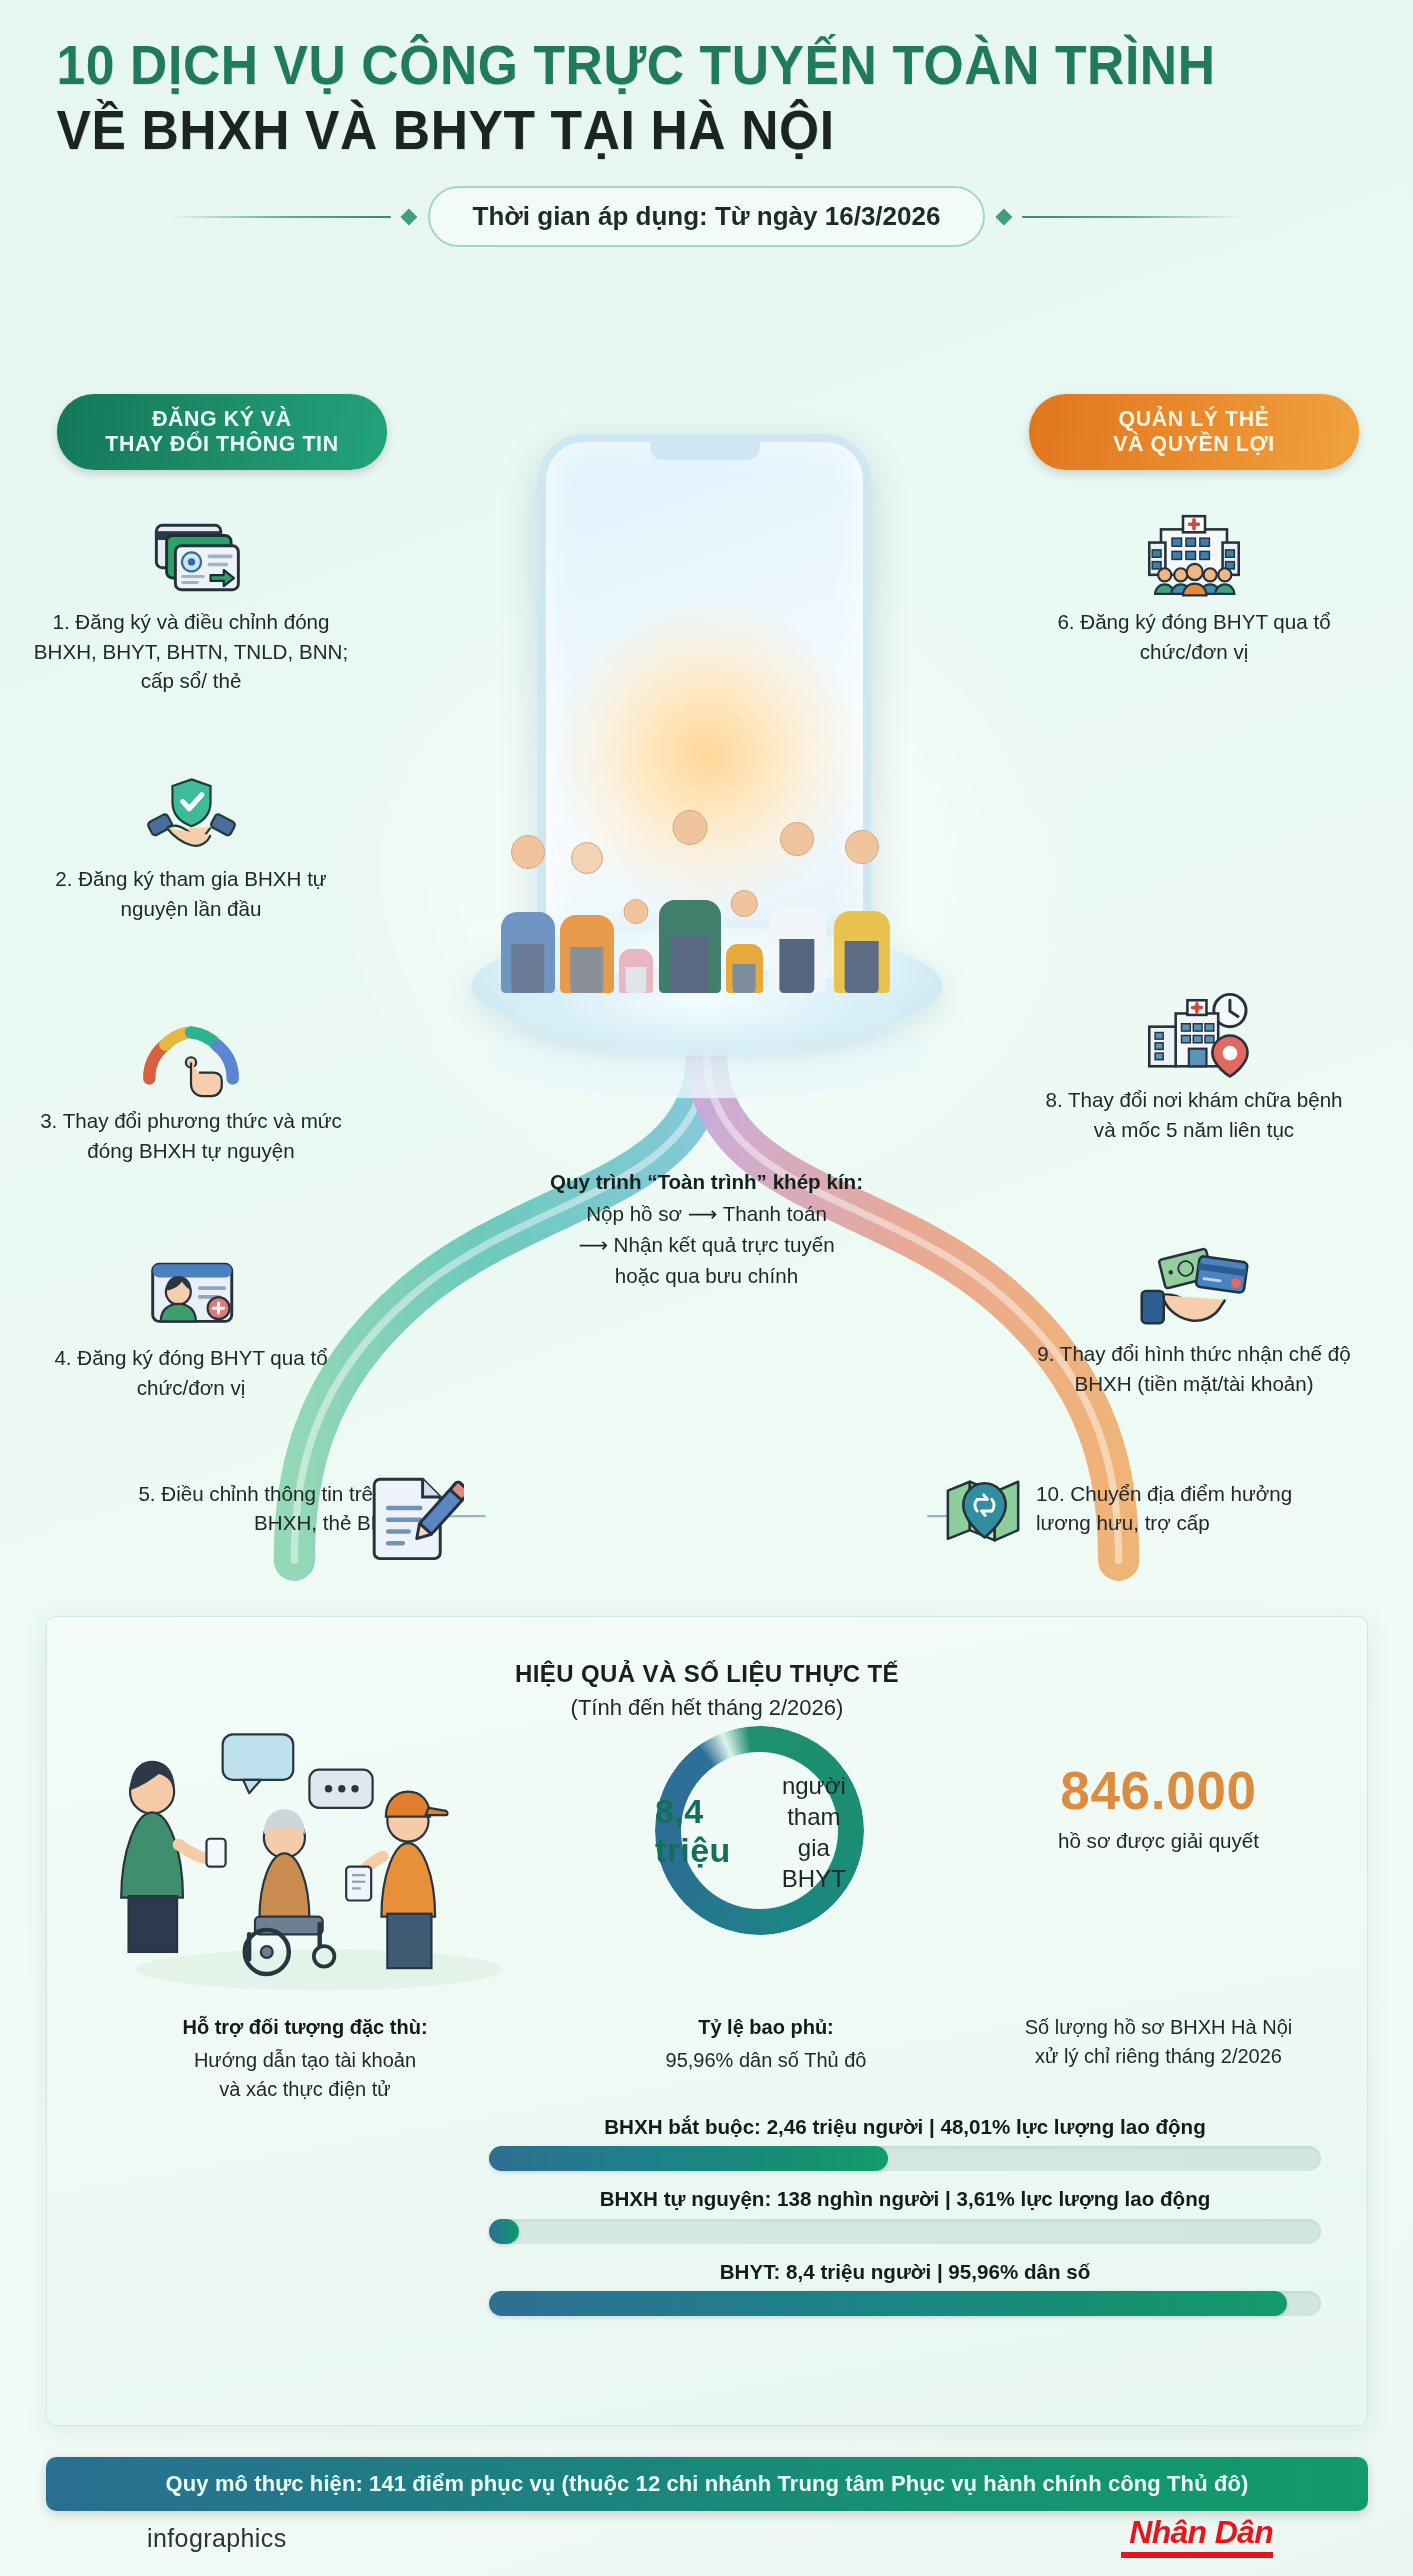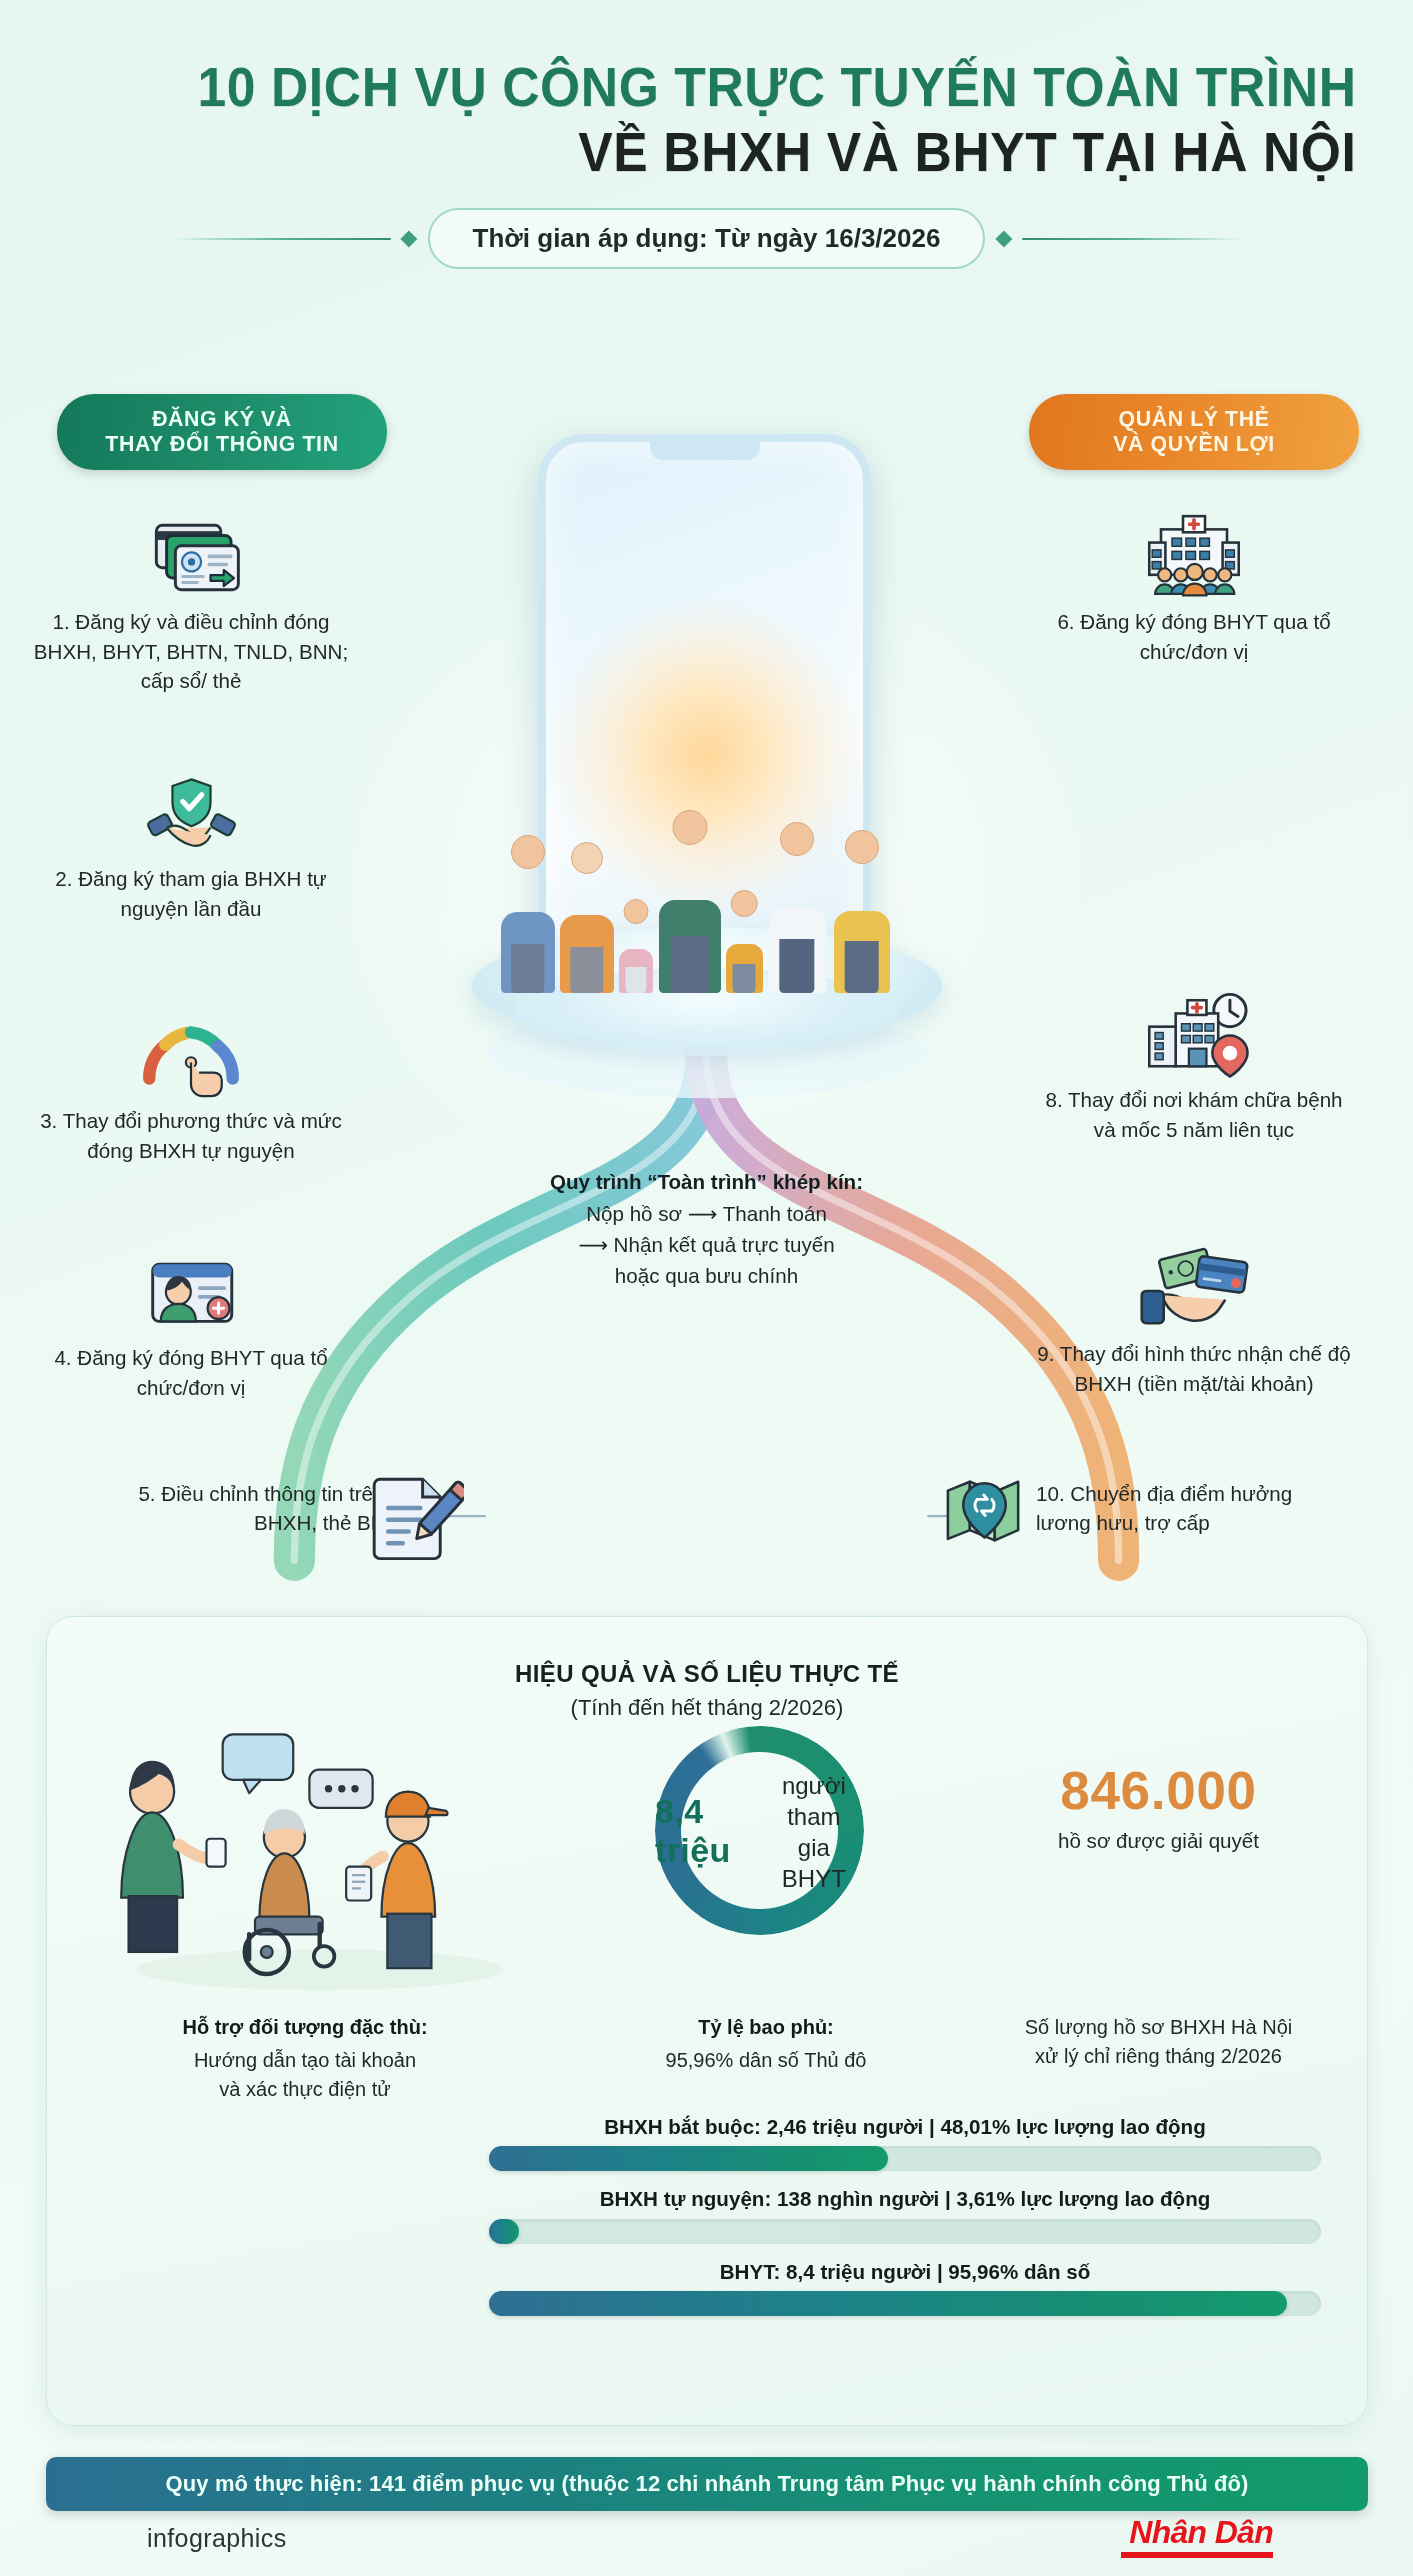--- a/index.html
+++ b/index.html
@@ -7,21 +7,21 @@
   html,body{width:1413px;height:2576px;overflow:hidden}
   body{
     font-family:"Liberation Sans",sans-serif;
     background:linear-gradient(160deg,#e6f7ef 0%,#e9f8f2 25%,#eefaf4 55%,#f1fbf6 80%,#eaf7f1 100%);
     color:#1c2b2b;
     position:relative;
   }
   .page{position:relative;width:1413px;height:2576px}
 
   
-  .header{padding-top:60px;text-align:right;position:relative}
+  .header{padding-top:38px;text-align:left;position:relative}
   .title-1{
     font-size:56px;line-height:0.98;font-weight:900;color:#1f7a5e;
     letter-spacing:0.7px;text-transform:uppercase;
     transform:scaleX(0.92);font-stretch:condensed;
     text-shadow:0.7px 0.7px 0 rgba(0,0,0,.10);
   }
   .title-2{
     margin-top:10.3px;
     font-size:56px;line-height:0.98;font-weight:900;color:#1d2420;
     letter-spacing:0.7px;text-transform:uppercase;transform:scaleX(0.92);
@@ -94,21 +94,21 @@
 
   
   .process{position:absolute;left:471px;top:1170px;width:471px;text-align:center}
   .process .ph{font-size:20.6px;font-weight:800;color:#14201f;margin-bottom:5.2px}
   .process .pl{font-size:20.6px;line-height:1.5;color:#1d2726}
 
   
   .card{
     position:absolute;left:46px;top:1616px;width:1322px;height:810px;
     background:linear-gradient(170deg,#f4fcf8 0%,#effaf5 40%,#e8f7f0 100%);
-    border:1.5px solid #cfe9dd;border-radius:27px;
+    border:1.5px solid #cfe9dd;border-radius:10px;
     box-shadow:0 5.9px 25px rgba(40,110,90,.10);
   }
   .card h2{text-align:center;font-size:24px;font-weight:900;color:#17201f;letter-spacing:0.4px;margin-top:43px;text-transform:uppercase}
   .card .sub{text-align:center;font-size:22px;color:#1d2726;margin-top:6.6px}
 
   .donut{position:absolute;left:608px;top:109px;width:209px;height:209px;border-radius:50%;
     background:conic-gradient(from -6deg,#1f8f6e 0deg,#1a8f72 90deg,#1b8584 170deg,#2b6f93 250deg,#2d6f96 330deg,#dff3ec 345deg,#1f8f6e 360deg);
     -webkit-mask:radial-gradient(circle,transparent 0 78px,#000 79px);
     mask:radial-gradient(circle,transparent 0 78px,#000 79px);}
   .donut-txt{position:absolute;left:608px;top:109px;width:209px;height:209px;display:flex;flex-direction:row;align-items:center;justify-content:center}

